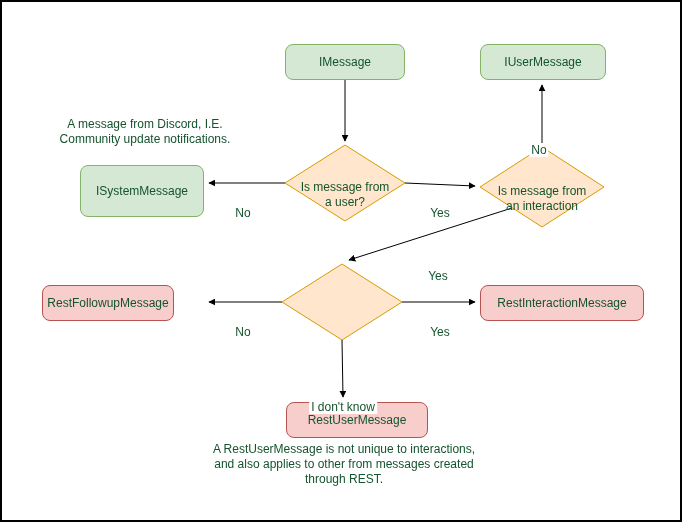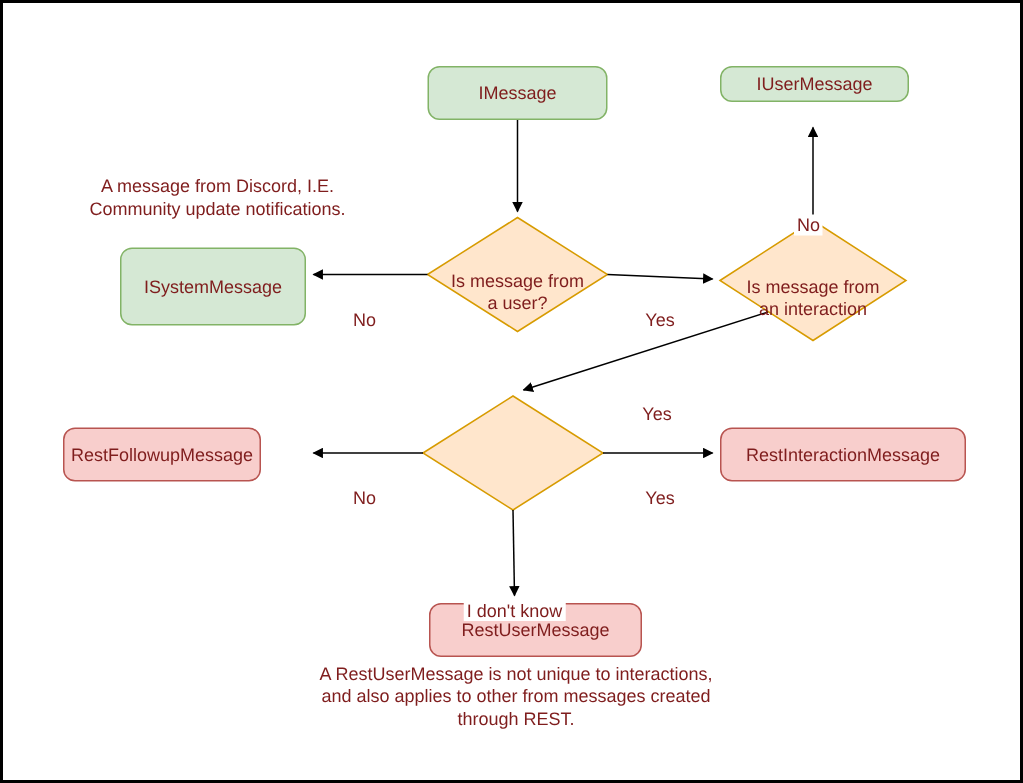--- a/index.html
+++ b/index.html
@@ -5,21 +5,21 @@
   * { box-sizing: border-box; }
   html, body { margin: 0; padding: 0; background: #ffffff; }
   .canvas {
     position: relative;
     width: 682px;
     height: 522px;
     background: #ffffff;
     border: 2px solid #000000;
     font-family: "Liberation Sans", sans-serif;
     font-size: 12px;
-    color: #7f1d1d;
+    color: #14532d;
     overflow: hidden;
   }
   .edges { position: absolute; left: 0; top: 0; }
   .node {
     position: absolute;
     display: flex;
     align-items: center;
     justify-content: center;
     text-align: center;
     border-radius: 8px;
@@ -76,21 +76,21 @@
     <line x1="510" y1="206" x2="347" y2="258" stroke="#000" marker-end="url(#arrow)"></line>
     <line x1="280" y1="300" x2="207" y2="300" stroke="#000" marker-end="url(#arrow)"></line>
     <line x1="400" y1="300" x2="473" y2="300" stroke="#000" marker-end="url(#arrow)"></line>
     <line x1="340" y1="338" x2="341" y2="395" stroke="#000" marker-end="url(#arrow)"></line>
   </svg>
 
   <div class="node green" style="left:283px; top:42px; width:120px; height:36px;">
     <span>IMessage</span>
   </div>
 
-  <div class="node green" style="left:478px; top:42px; width:126px; height:24px;">
+  <div class="node green" style="left:478px; top:42px; width:126px; height:36px;">
     <span>IUserMessage</span>
   </div>
 
   <div class="node green" style="left:78px; top:163px; width:124px; height:52px;">
     <span>ISystemMessage</span>
   </div>
 
   <div class="node red" style="left:40px; top:283px; width:132px; height:36px;">
     <span>RestFollowupMessage</span>
   </div>

